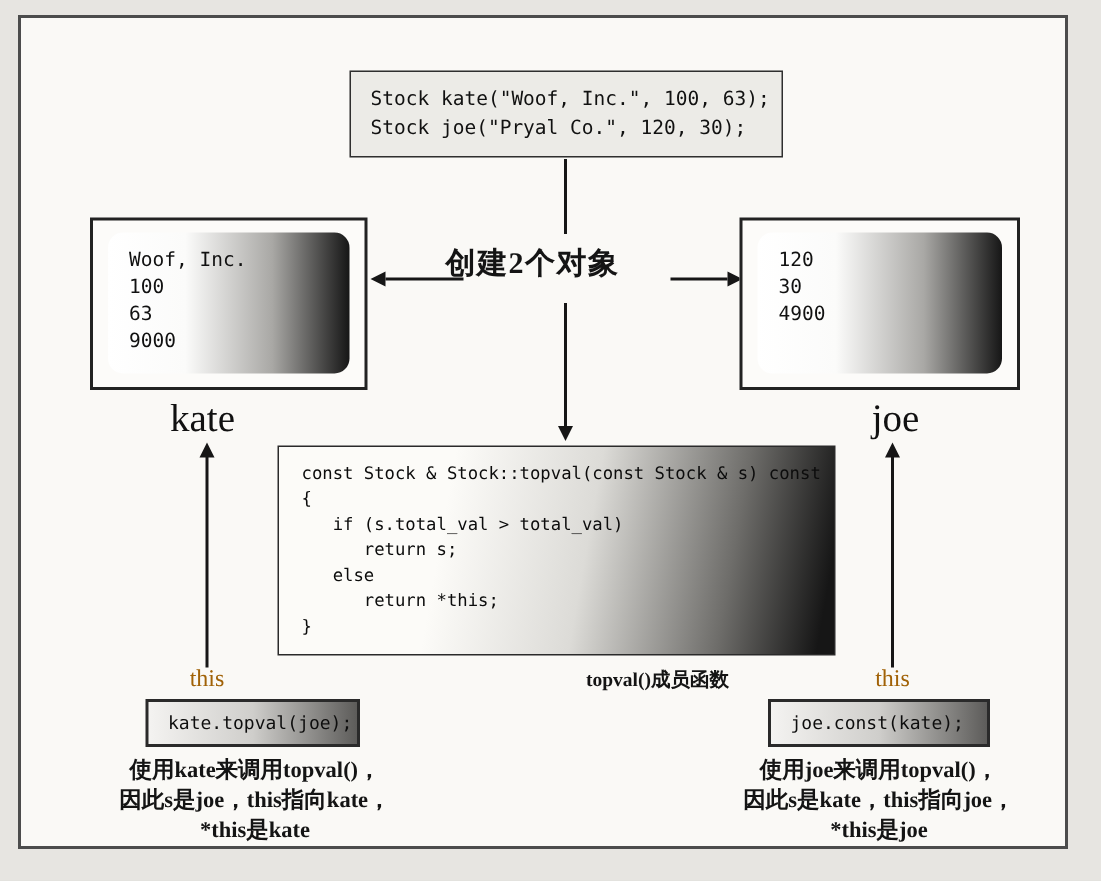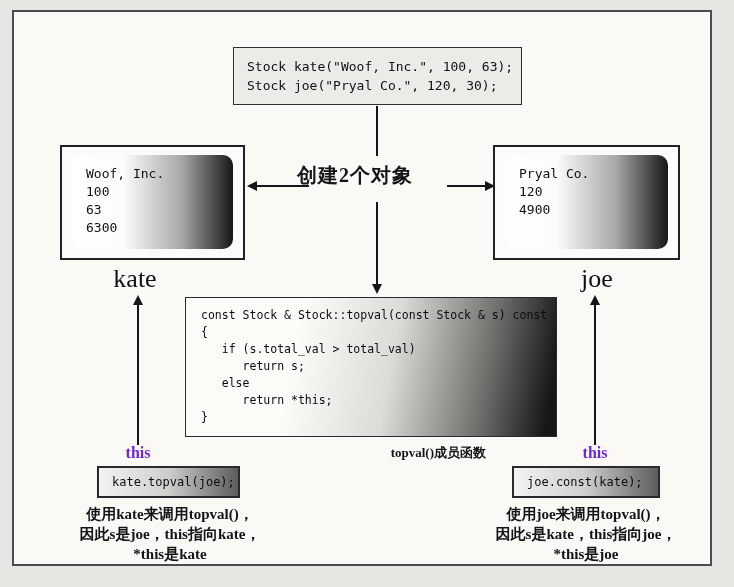--- a/index.html
+++ b/index.html
@@ -58,21 +58,21 @@
   }
 
   
   .callbox {
     position:absolute; height:32px; border:2px solid #2a2a2a;
     background:linear-gradient(90deg,#f4f3f1 0%,#cfcecb 50%,#5d5c5a 100%);
     display:flex; align-items:center; padding-left:13px;
     font-size:12px; color:#0d0d0d;
   }
   .this-label {
-    position:absolute; width:60px; text-align:center; font-size:16px; color:#6d28d9;font-weight:bold;
+    position:absolute; width:60px; text-align:center; font-size:16px; color:#a16207;
   }
   .note {
     position:absolute; top:504px; text-align:center;
     font-size:15px; font-weight:700; line-height:20px; color:#141414;
   }
 
   
   .hline { position:absolute; height:2px; background:#161616; }
   .vline { position:absolute; width:2px; background:#161616; }
   .head { position:absolute; width:0; height:0; }
@@ -101,29 +101,29 @@
   <div class="hline" style="left:447px; top:185px; width:38px;"></div>
   <div class="head head-right" style="left:485px; top:181px;"></div>
   <div class="vline" style="left:376px; top:202px; height:83px;"></div>
   <div class="head head-down" style="left:372px; top:284px;"></div>
 
   <div class="objbox" style="left:60px; top:145px; width:185px;">
     <div class="objcard mono" style="left:10px; top:8px; width:161px; height:94px;">
       <div class="code-line">Woof, Inc.</div>
       <div class="code-line">100</div>
       <div class="code-line">63</div>
-      <div class="code-line">6300</div>
+      <div class="code-line">9000</div>
     </div>
   </div>
   <div class="objlabel" style="left:85px; top:264px;">kate</div>
 
   <div class="objbox" style="left:493px; top:145px; width:187px;">
     <div class="objcard mono" style="left:10px; top:8px; width:163px; height:94px;">
-      <div class="code-line">Pryal Co.</div>
       <div class="code-line">120</div>
+      <div class="code-line">30</div>
       <div class="code-line">4900</div>
     </div>
   </div>
   <div class="objlabel" style="left:547px; top:264px;">joe</div>
 
   <div class="topval-box mono">
     <div class="code-line">const Stock &amp; Stock::topval(const Stock &amp; s) const</div>
     <div class="code-line">{</div>
     <div class="code-line">   if (s.total_val &gt; total_val)</div>
     <div class="code-line">      return s;</div>

